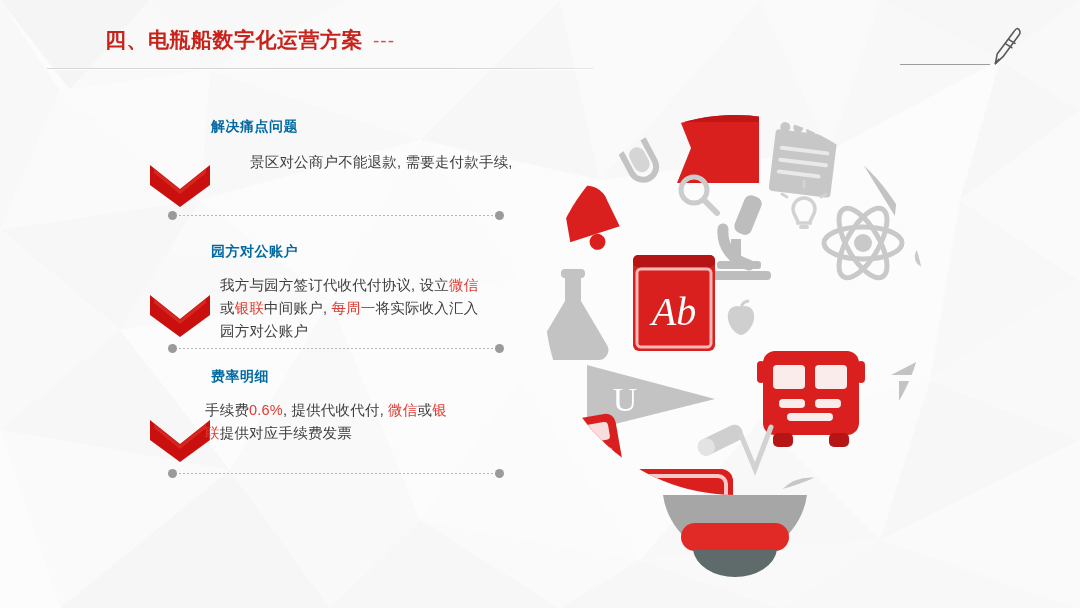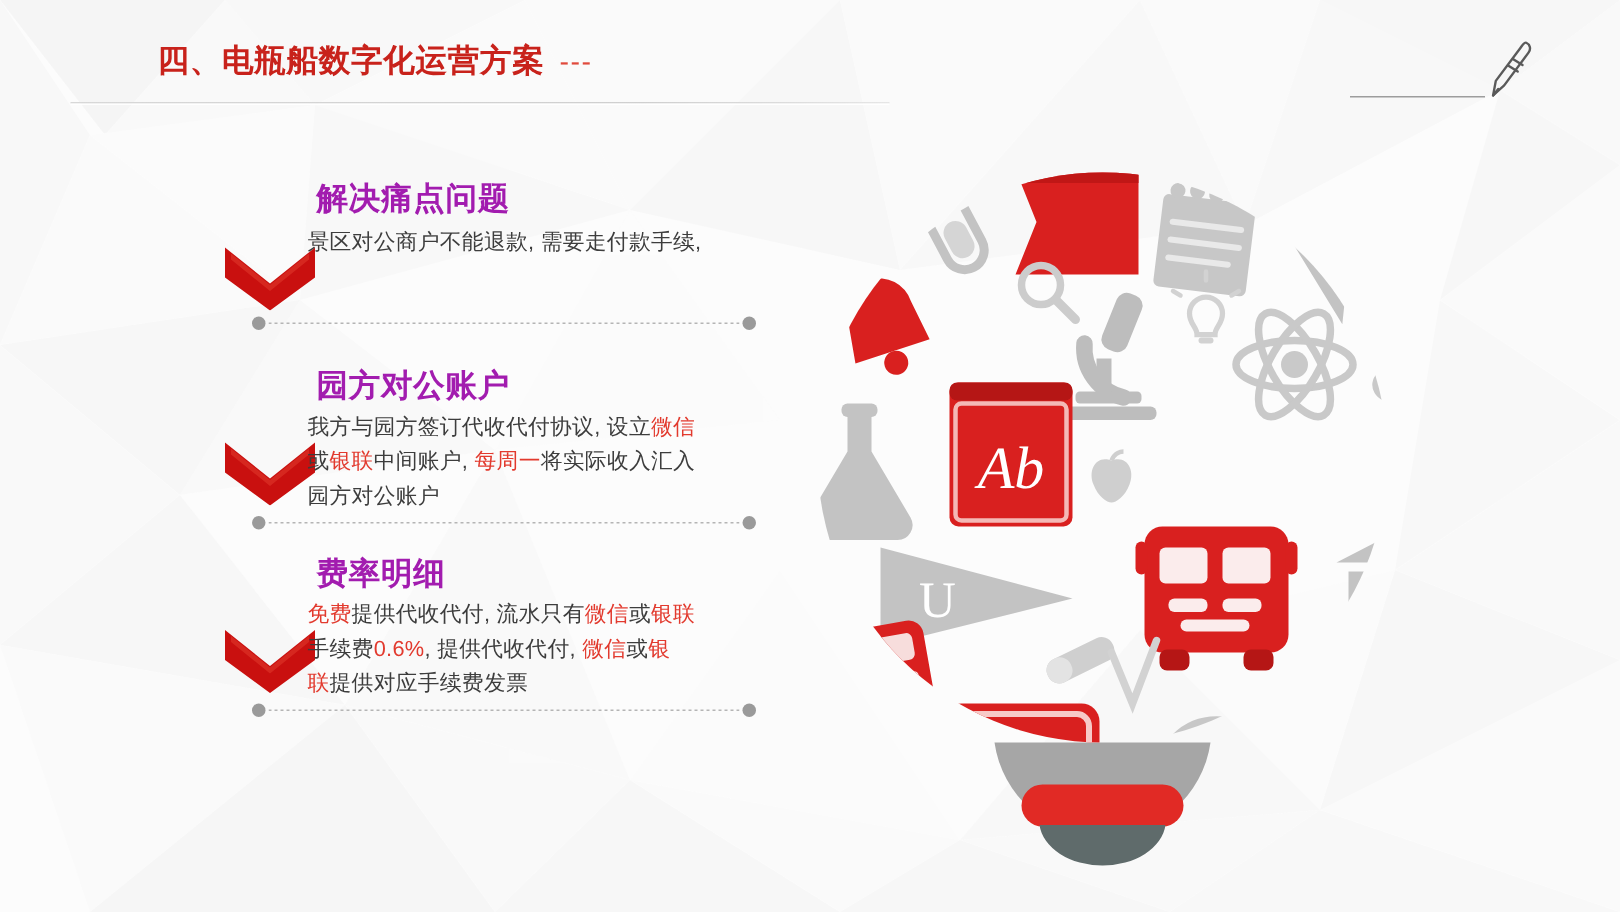--- a/index.html
+++ b/index.html
@@ -49,21 +49,21 @@
     position:absolute;left:900px;top:64px;width:90px;height:1px;
     background:#8d8d8d;z-index:5;opacity:.85;
   }
 
   
   .blocks{position:absolute;left:0;top:0;z-index:6;}
   .block{position:absolute;}
   .block .chev{position:absolute;left:150px;}
   .block .heading{
     position:absolute;left:211px;top:0;
-    font-size:21px;font-weight:bold;color:#a21caf;letter-spacing:.5px;
+    font-size:14px;font-weight:bold;color:#0369a1;letter-spacing:.5px;
     white-space:nowrap;
   }
   .block .body{
     position:absolute;left:205px;
     font-size:14.5px;color:#3d3d3d;line-height:23px;letter-spacing:.2px;
     white-space:nowrap;
   }
   .block .body .hl{color:#e23a2e;}
   .divider{
     position:absolute;height:9px;display:flex;align-items:center;
@@ -157,60 +157,59 @@
   <div class="blocks">
 
     <div class="block" style="left:0;top:118px;">
       <div class="chev" style="top:45px;">
         <svg width="60" height="44" viewBox="0 0 60 44" xmlns="http://www.w3.org/2000/svg">
           <polygon points="0,2 30,26 60,2 60,22 30,44 0,22" fill="#c9100f"></polygon>
           <polygon points="4,6 30,27 56,6 56,10 30,31 4,10" fill="#e03a2d" opacity=".55"></polygon>
         </svg>
       </div>
       <div class="heading">解决痛点问题</div>
-      <div class="body" style="top:33px;">
+      <div class="body" style="top:33px;margin-left:45px;">
         <div><span>景区对公商户不能退款, 需要走付款手续,</span></div>
       </div>
       <div class="divider" style="left:168px;top:93px;width:336px;">
         <span class="dot"></span>
         <span class="dots"></span>
         <span class="dot"></span>
       </div>
     </div>
 
     <div class="block" style="left:0;top:243px;">
       <div class="chev" style="top:50px;">
         <svg width="60" height="44" viewBox="0 0 60 44" xmlns="http://www.w3.org/2000/svg">
           <polygon points="0,2 30,26 60,2 60,22 30,44 0,22" fill="#c9100f"></polygon>
           <polygon points="4,6 30,27 56,6 56,10 30,31 4,10" fill="#e03a2d" opacity=".55"></polygon>
         </svg>
       </div>
       <div class="heading">园方对公账户</div>
-      <div class="body" style="top:31px;">
+      <div class="body" style="top:31px;margin-left:15px;">
         <div><span>我方与园方签订代收代付协议, 设立</span><span class="hl">微信</span></div>
         <div><span>或</span><span class="hl">银联</span><span>中间账户, </span><span class="hl">每周一</span><span>将实际收入汇入</span></div>
         <div><span>园方对公账户</span></div>
       </div>
       <div class="divider" style="left:168px;top:101px;width:336px;">
         <span class="dot"></span>
         <span class="dots"></span>
         <span class="dot"></span>
       </div>
     </div>
 
     <div class="block" style="left:0;top:368px;">
       <div class="chev" style="top:50px;">
         <svg width="60" height="44" viewBox="0 0 60 44" xmlns="http://www.w3.org/2000/svg">
           <polygon points="0,2 30,26 60,2 60,22 30,44 0,22" fill="#c9100f"></polygon>
           <polygon points="4,6 30,27 56,6 56,10 30,31 4,10" fill="#e03a2d" opacity=".55"></polygon>
         </svg>
       </div>
       <div class="heading">费率明细</div>
       <div class="body" style="top:31px;">
-        <div><span class="hl">免费</span><span>提供代收代付, 流水只有</span><span class="hl">微信</span><span>或</span><span class="hl">银联</span></div>
         <div><span>手续费</span><span class="hl">0.6%</span><span>, 提供代收代付, </span><span class="hl">微信</span><span>或</span><span class="hl">银</span></div>
         <div><span class="hl">联</span><span>提供对应手续费发票</span></div>
       </div>
       <div class="divider" style="left:168px;top:101px;width:336px;">
         <span class="dot"></span>
         <span class="dots"></span>
         <span class="dot"></span>
       </div>
     </div>
 

